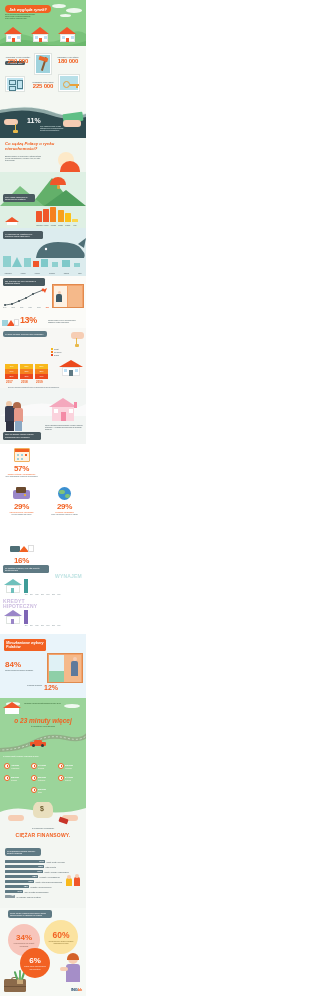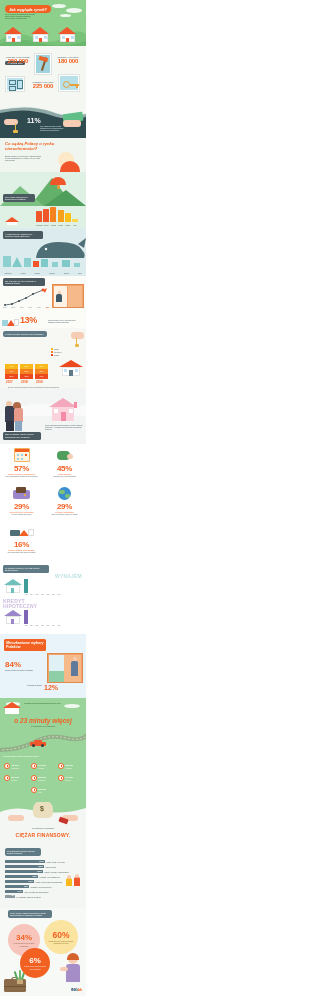--- a/index.html
+++ b/index.html
@@ -455,31 +455,20 @@
           <div style="position:absolute;left:10px;top:5px;width:2px;height:2px;background:#f26122;"></div>
           <div style="position:absolute;left:2px;top:9px;width:2px;height:2px;background:#9fd3dd;"></div>
           <div style="position:absolute;left:6px;top:9px;width:2px;height:2px;background:#9fd3dd;"></div>
         </div>
       </div>
       <div class="stat-pct">57%</div>
       <div class="stat-l1">własne potrzeby mieszkaniowe</div>
       <div class="stat-l2">chęć posiadania własnego mieszkania</div>
     </div>
 
-    <div class="statcell" style="left:43px;top:2px;">
-      <div style="height:18px;display:flex;align-items:center;justify-content:center;">
-        <div style="width:18px;height:13px;position:relative;">
-          <div style="position:absolute;left:1px;top:2px;width:13px;height:9px;background:#4f9e5c;border-radius:4px;"></div>
-          <div style="position:absolute;left:11px;top:5px;width:6px;height:5px;background:#f6cdb4;border-radius:3px;"></div>
-        </div>
-      </div>
-      <div class="stat-pct">45%</div>
-      <div class="stat-l1">lokata kapitału</div>
-      <div class="stat-l2">inwestycja w nieruchomość</div>
-    </div>
 
     <div class="statcell" style="left:0;top:40px;">
       <div style="height:18px;display:flex;align-items:center;justify-content:center;">
         <div style="width:18px;height:13px;position:relative;">
           <div style="position:absolute;left:0;top:3px;width:17px;height:9px;background:#9a86c8;border-radius:2px;"></div>
           <div style="position:absolute;left:3px;top:0px;width:10px;height:6px;background:#6b4a2e;border-radius:1px;"></div>
           <div style="position:absolute;left:11px;top:7px;width:2.5px;height:2.5px;border-radius:50%;background:#f8b91c;"></div>
         </div>
       </div>
       <div class="stat-pct">29%</div>
@@ -492,21 +481,21 @@
         <div style="width:13px;height:13px;border-radius:50%;background:#3a8fd0;position:relative;overflow:hidden;">
           <div style="position:absolute;left:1px;top:3px;width:6px;height:4px;background:#7ec27a;border-radius:2px;"></div>
           <div style="position:absolute;left:7px;top:7px;width:5px;height:4px;background:#7ec27a;border-radius:2px;"></div>
         </div>
       </div>
       <div class="stat-pct">29%</div>
       <div class="stat-l1">wynajem mieszkania</div>
       <div class="stat-l2">chęć czerpania zysków z najmu</div>
     </div>
 
-    <div class="statcell" style="left:0;top:78px;">
+    <div class="statcell" style="left:0;top:94px;">
       <div style="height:18px;display:flex;align-items:center;justify-content:center;">
         <div style="width:24px;height:12px;position:relative;">
           <div style="position:absolute;left:0;bottom:1px;width:10px;height:6px;background:#4f6f76;border-radius:1px;"></div>
           <div style="position:absolute;left:9px;bottom:1px;width:0;height:0;border-left:5px solid transparent;border-right:5px solid transparent;border-bottom:6px solid #f26122;"></div>
           <div style="position:absolute;left:18px;bottom:1px;width:6px;height:7px;background:#fff;border:.4px solid #ddd;"></div>
         </div>
       </div>
       <div class="stat-pct">16%</div>
       <div class="stat-l1">zmiana miejsca zamieszkania</div>
       <div class="stat-l2">przeprowadzka do innego miasta</div>

